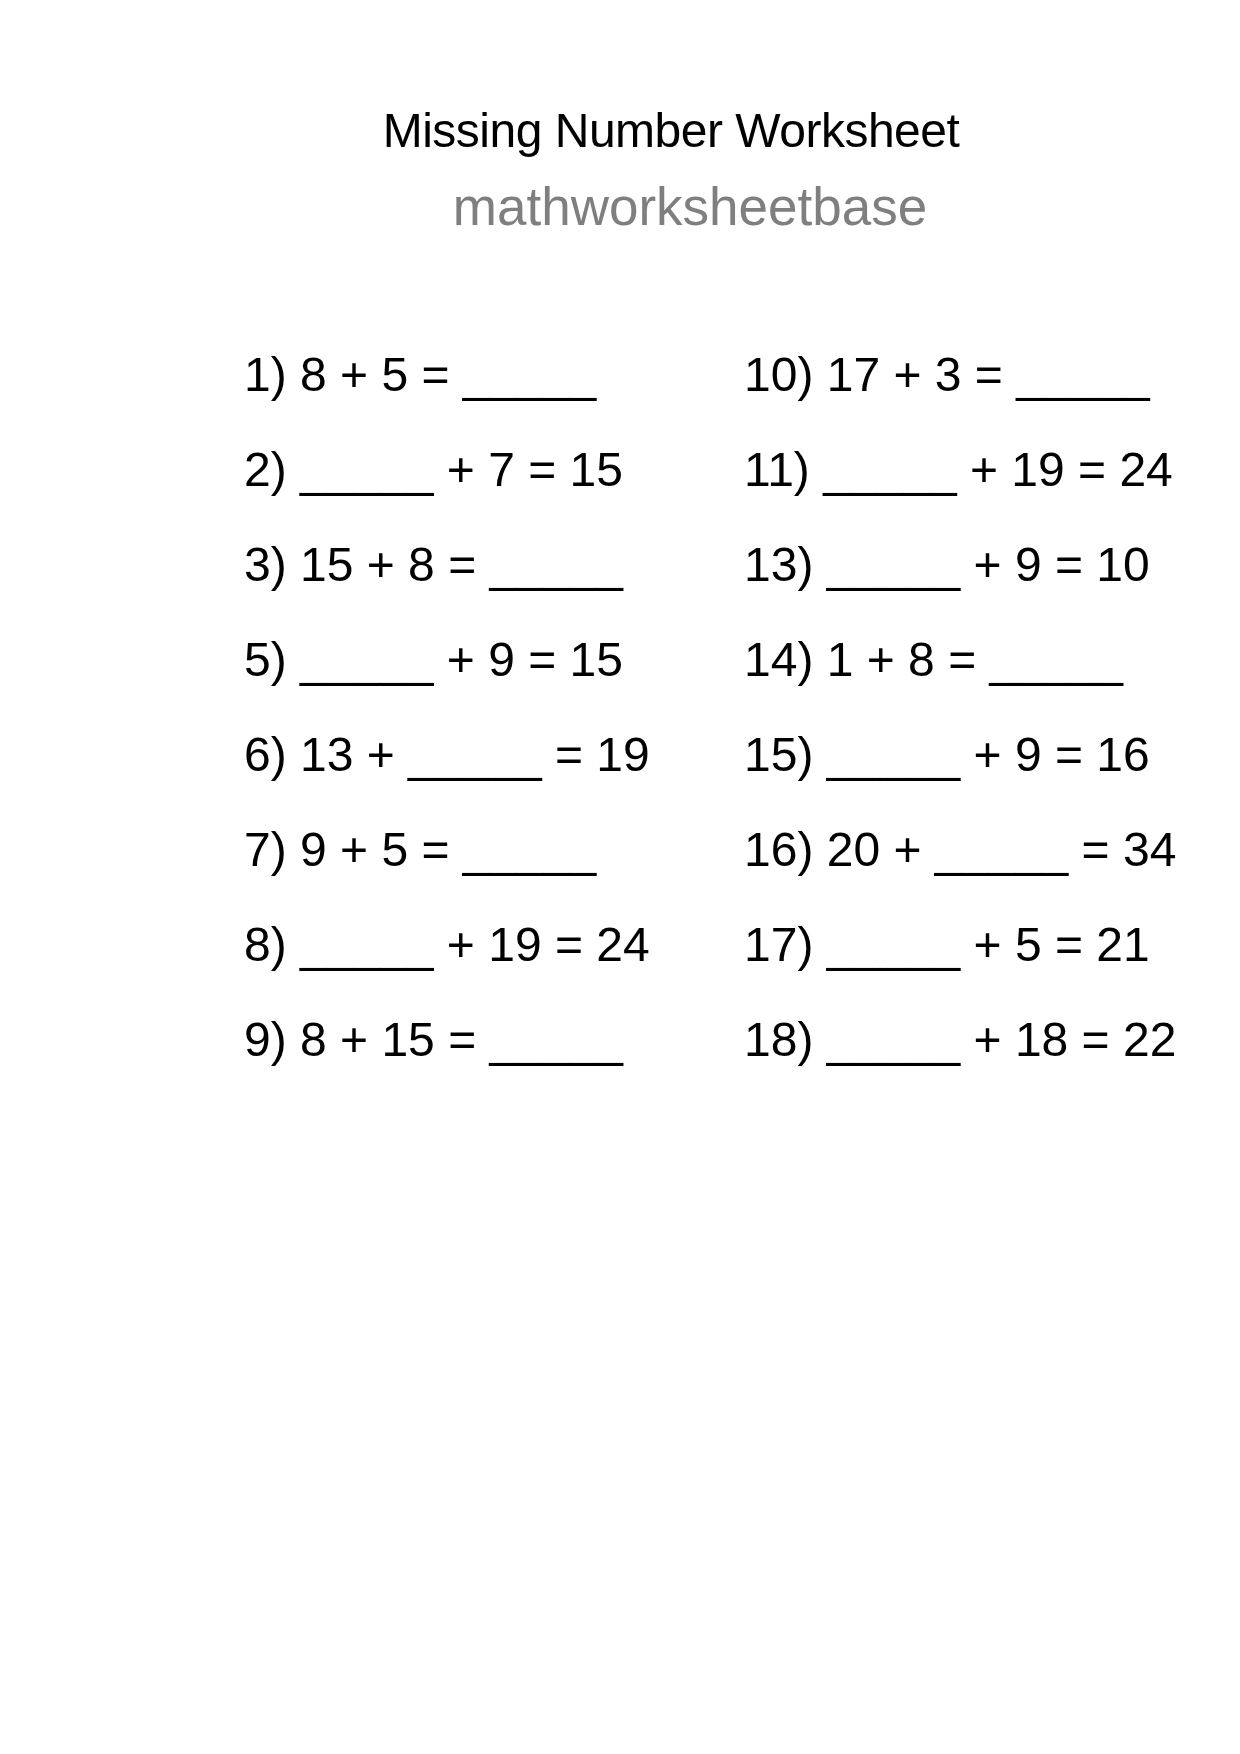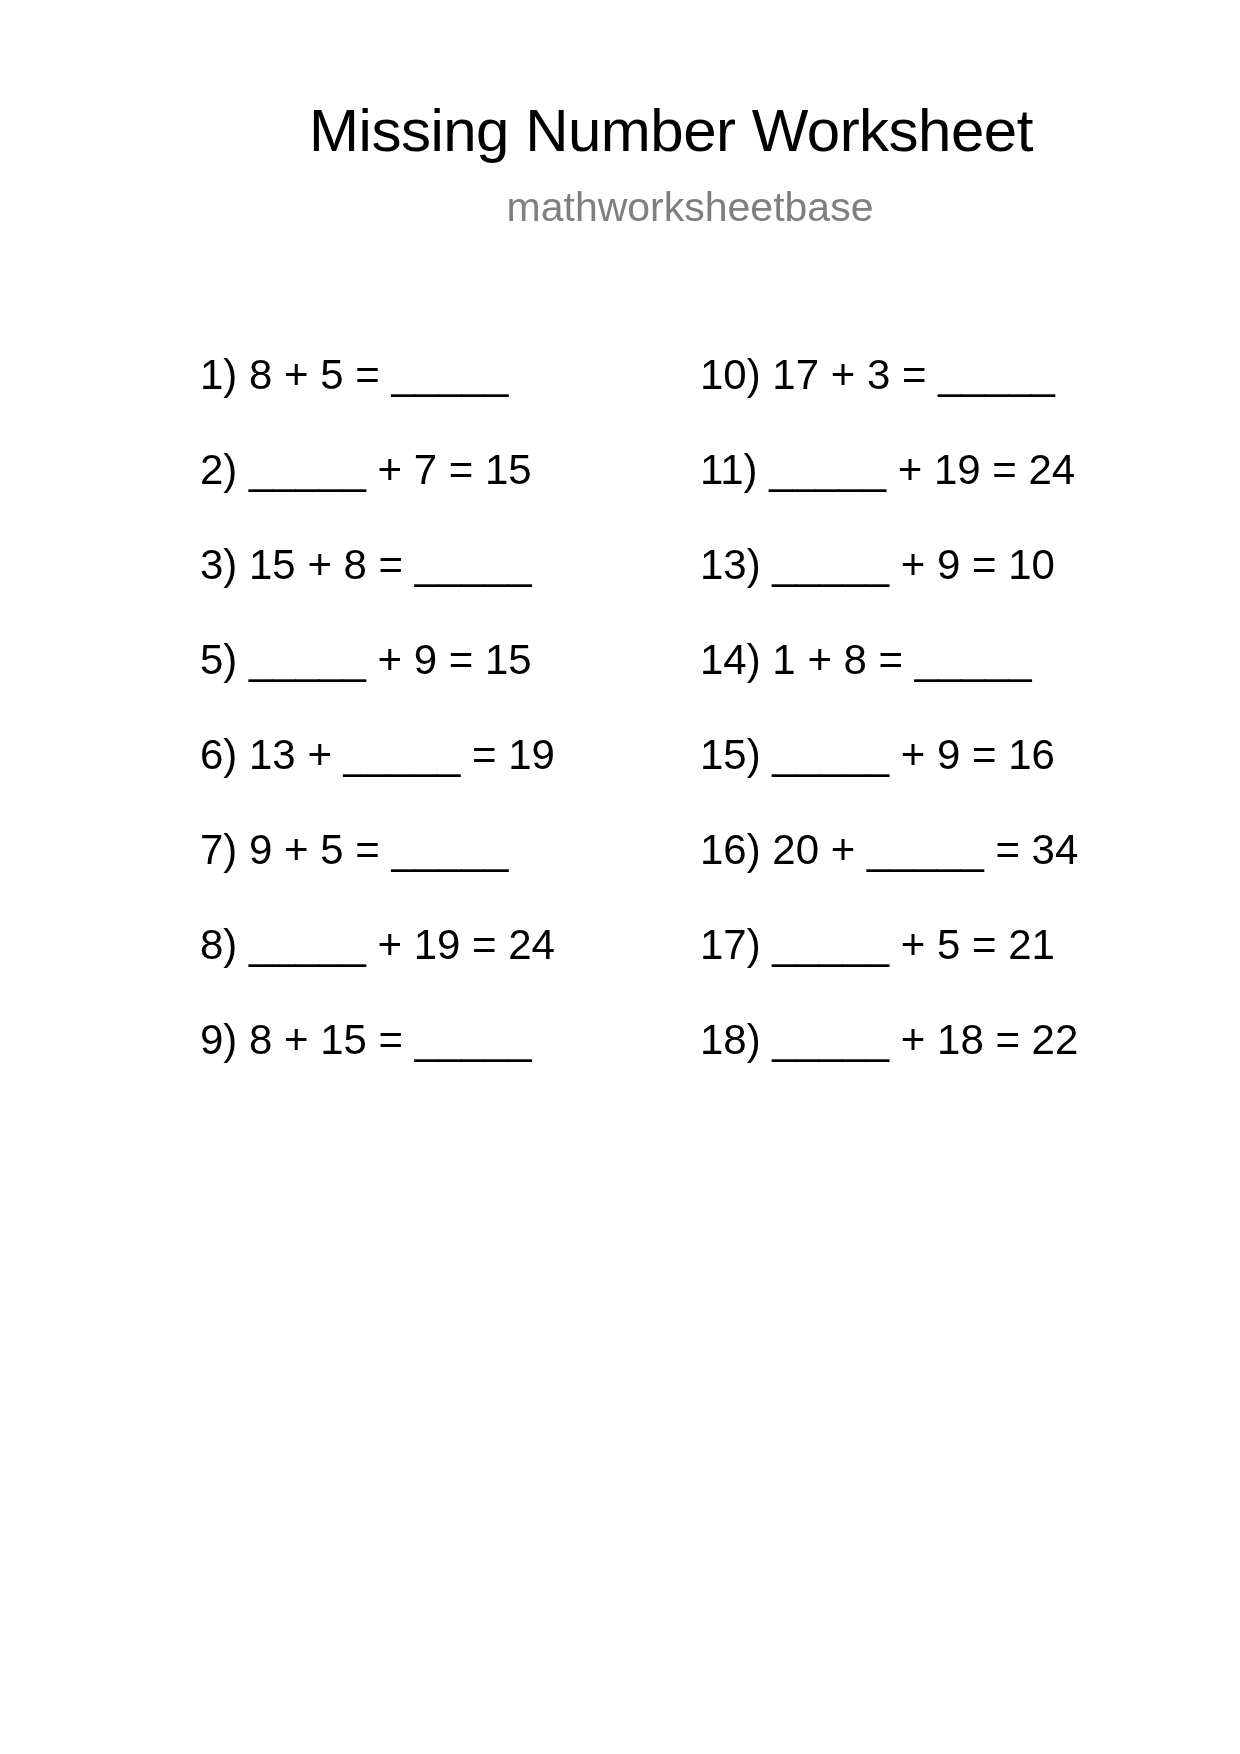--- a/index.html
+++ b/index.html
@@ -14,51 +14,52 @@
       overflow: hidden;
       font-family: "Liberation Sans", sans-serif;
       color: #000000;
     }
     .title {
       position: absolute;
       left: 0;
       width: 1240px;
       top: 96px;
       text-align: center;
-      font-size: 60px;
+      font-size: 48px;
       line-height: 70px;
       letter-spacing: -0.5px;
       padding-left: 102px;
       box-sizing: border-box;
       white-space: nowrap;
     }
     .subtitle {
       position: absolute;
       left: 0;
       width: 1240px;
       top: 183px;
       text-align: center;
-      font-size: 41px;
+      font-size: 53px;
       line-height: 48px;
       color: #7f7f7f;
       padding-left: 140px;
       box-sizing: border-box;
       white-space: nowrap;
     }
     .column {
       position: absolute;
       top: 345px;
     }
     .col-left { left: 200px; }
     .col-right { left: 700px; }
     .problem {
       height: 95px;
-      font-size: 42px;
+      font-size: 48px;
       line-height: 60px;
       white-space: pre;
+      margin-left: 44px;
     }
   </style>
 </head>
 <body>
 
 <div class="title">Missing Number Worksheet</div>
 <div class="subtitle">mathworksheetbase</div>
 
 <div class="column col-left">
   <div class="problem">1) 8 + 5 = _____</div>

